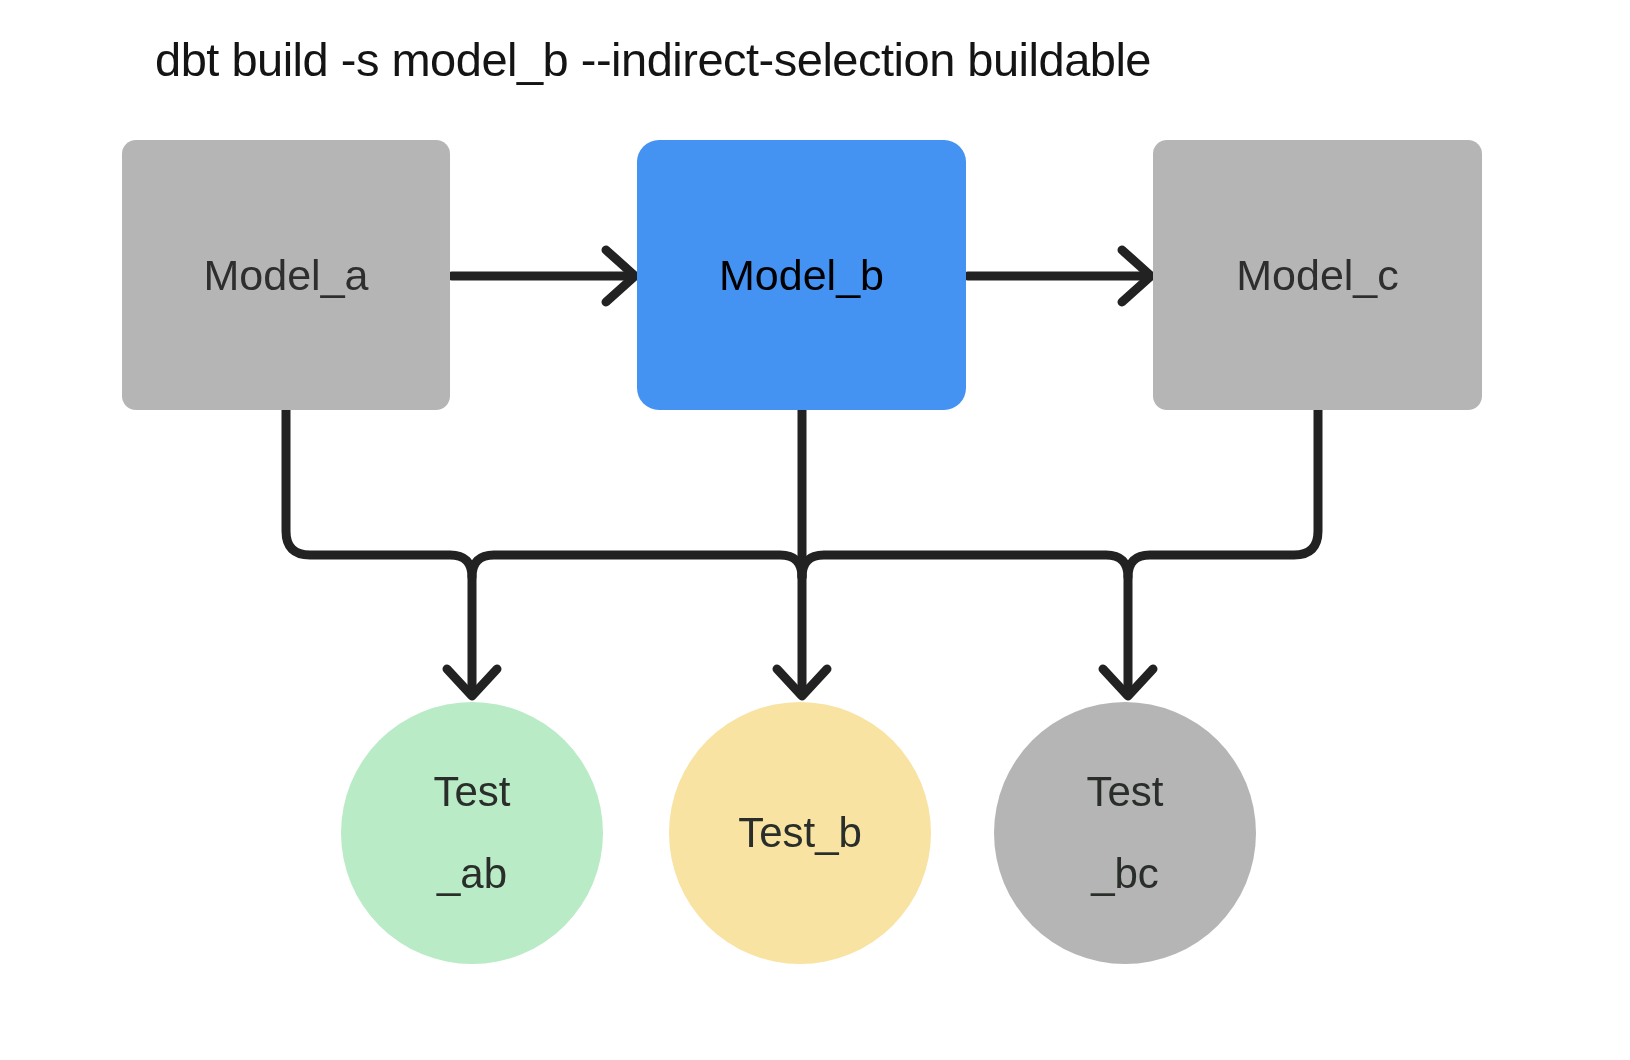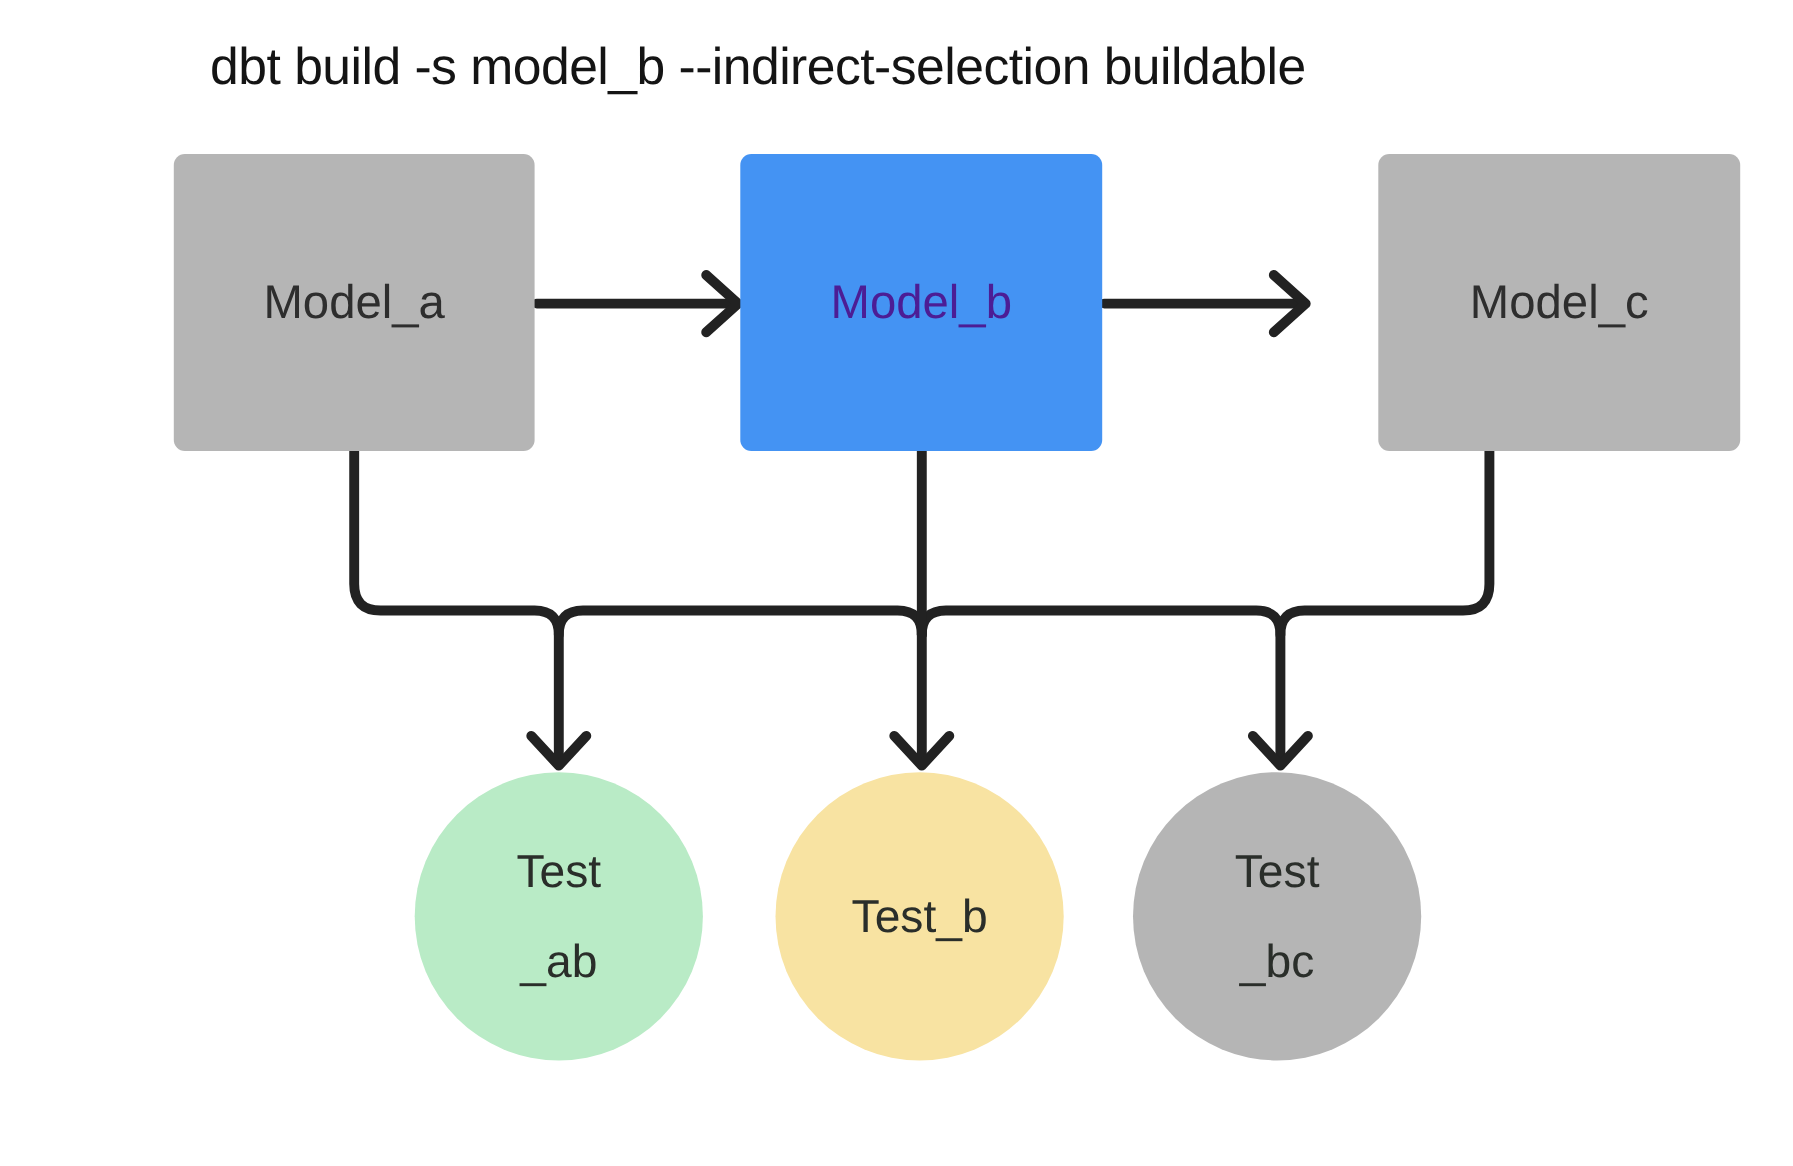--- a/index.html
+++ b/index.html
@@ -9,21 +9,20 @@
     width: 1630px;
     height: 1060px;
     overflow: hidden;
     font-family: "Liberation Sans", "DejaVu Sans", sans-serif;
   }
   .stage {
     position: relative;
     width: 1468px;
     height: 1060px;
     background: #ffffff;
-    margin-left: 36px;
   }
   .title {
     position: absolute;
     left: 155px;
     top: 32px;
     font-size: 47px;
     font-weight: 500;
     letter-spacing: -0.5px;
     color: #141414;
     white-space: nowrap;
@@ -46,25 +45,25 @@
     position: absolute;
     top: 140px;
     height: 270px;
     border-radius: 10px;
     display: flex;
     align-items: center;
     justify-content: center;
     font-size: 43px;
     color: #2e2e2e;
   }
-  .node-gray { background: var(--gray, #b5b5b5); }
-  .node-blue { background: var(--blue, #4493f3); color: #4c1d95; }
+  .node-gray { background: var(--gray, #b5b5b5); border-radius: 14px; }
+  .node-blue { background: var(--blue, #4493f3); color: #000000; border-radius: 22px; }
   #model-a { left: 122px; width: 328px; }
   #model-b { left: 637px; width: 329px; }
-  #model-c { left: 1217px; width: 329px; }
+  #model-c { left: 1153px; width: 329px; }
   .test-circle {
     position: absolute;
     top: 702px;
     width: 262px;
     height: 262px;
     border-radius: 50%;
     display: flex;
     flex-direction: column;
     align-items: center;
     justify-content: center;

